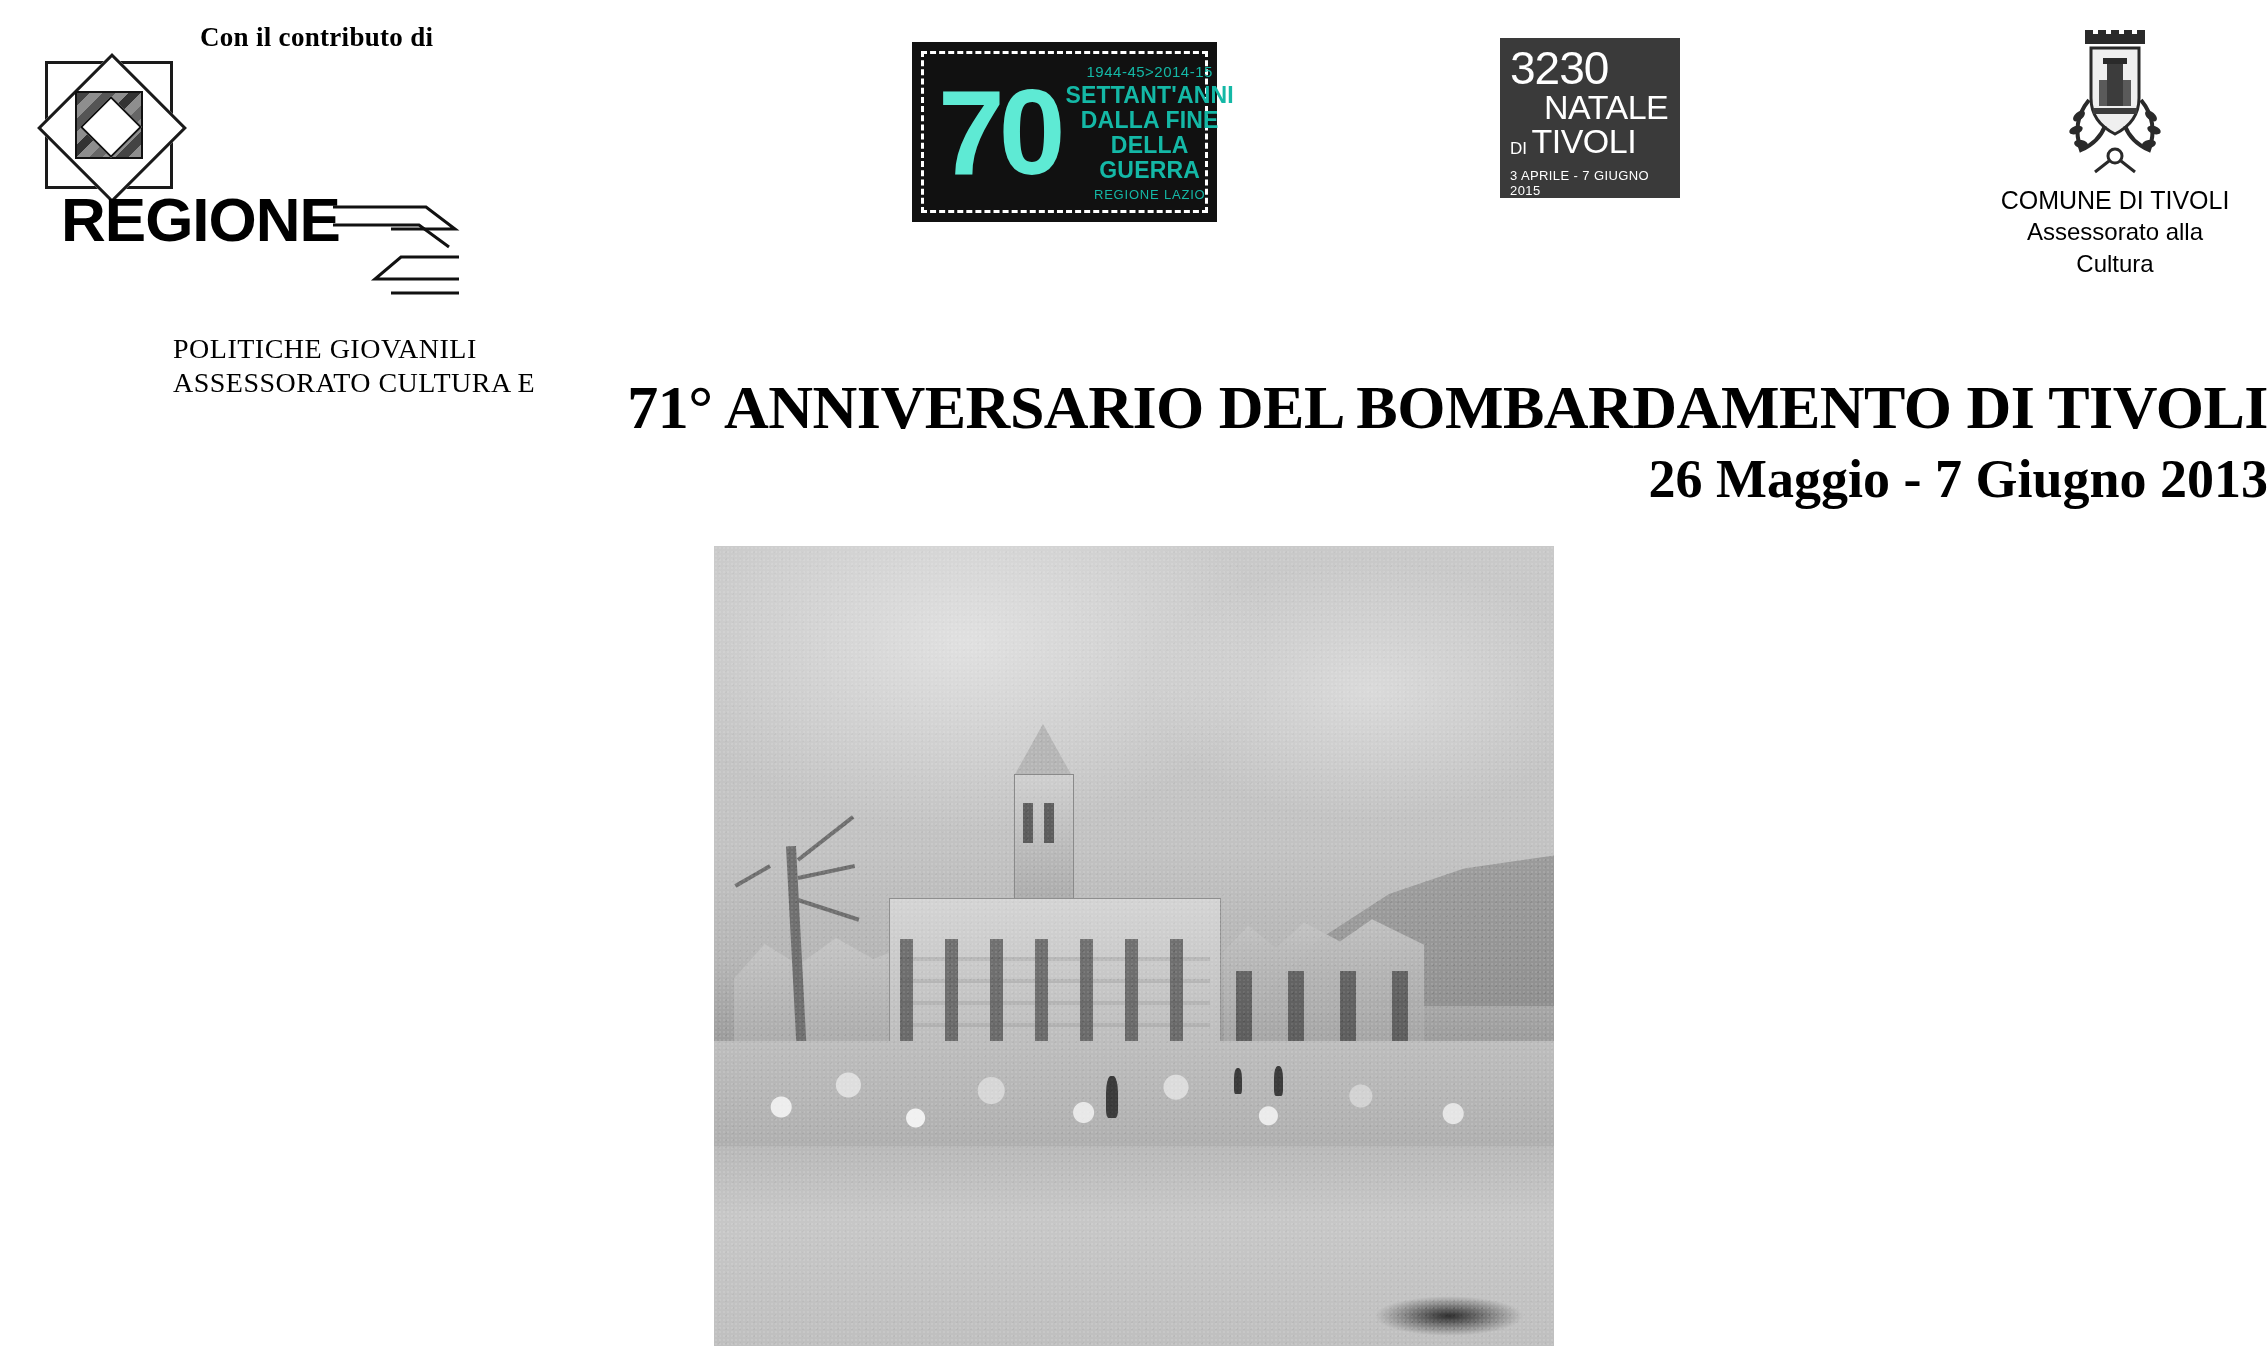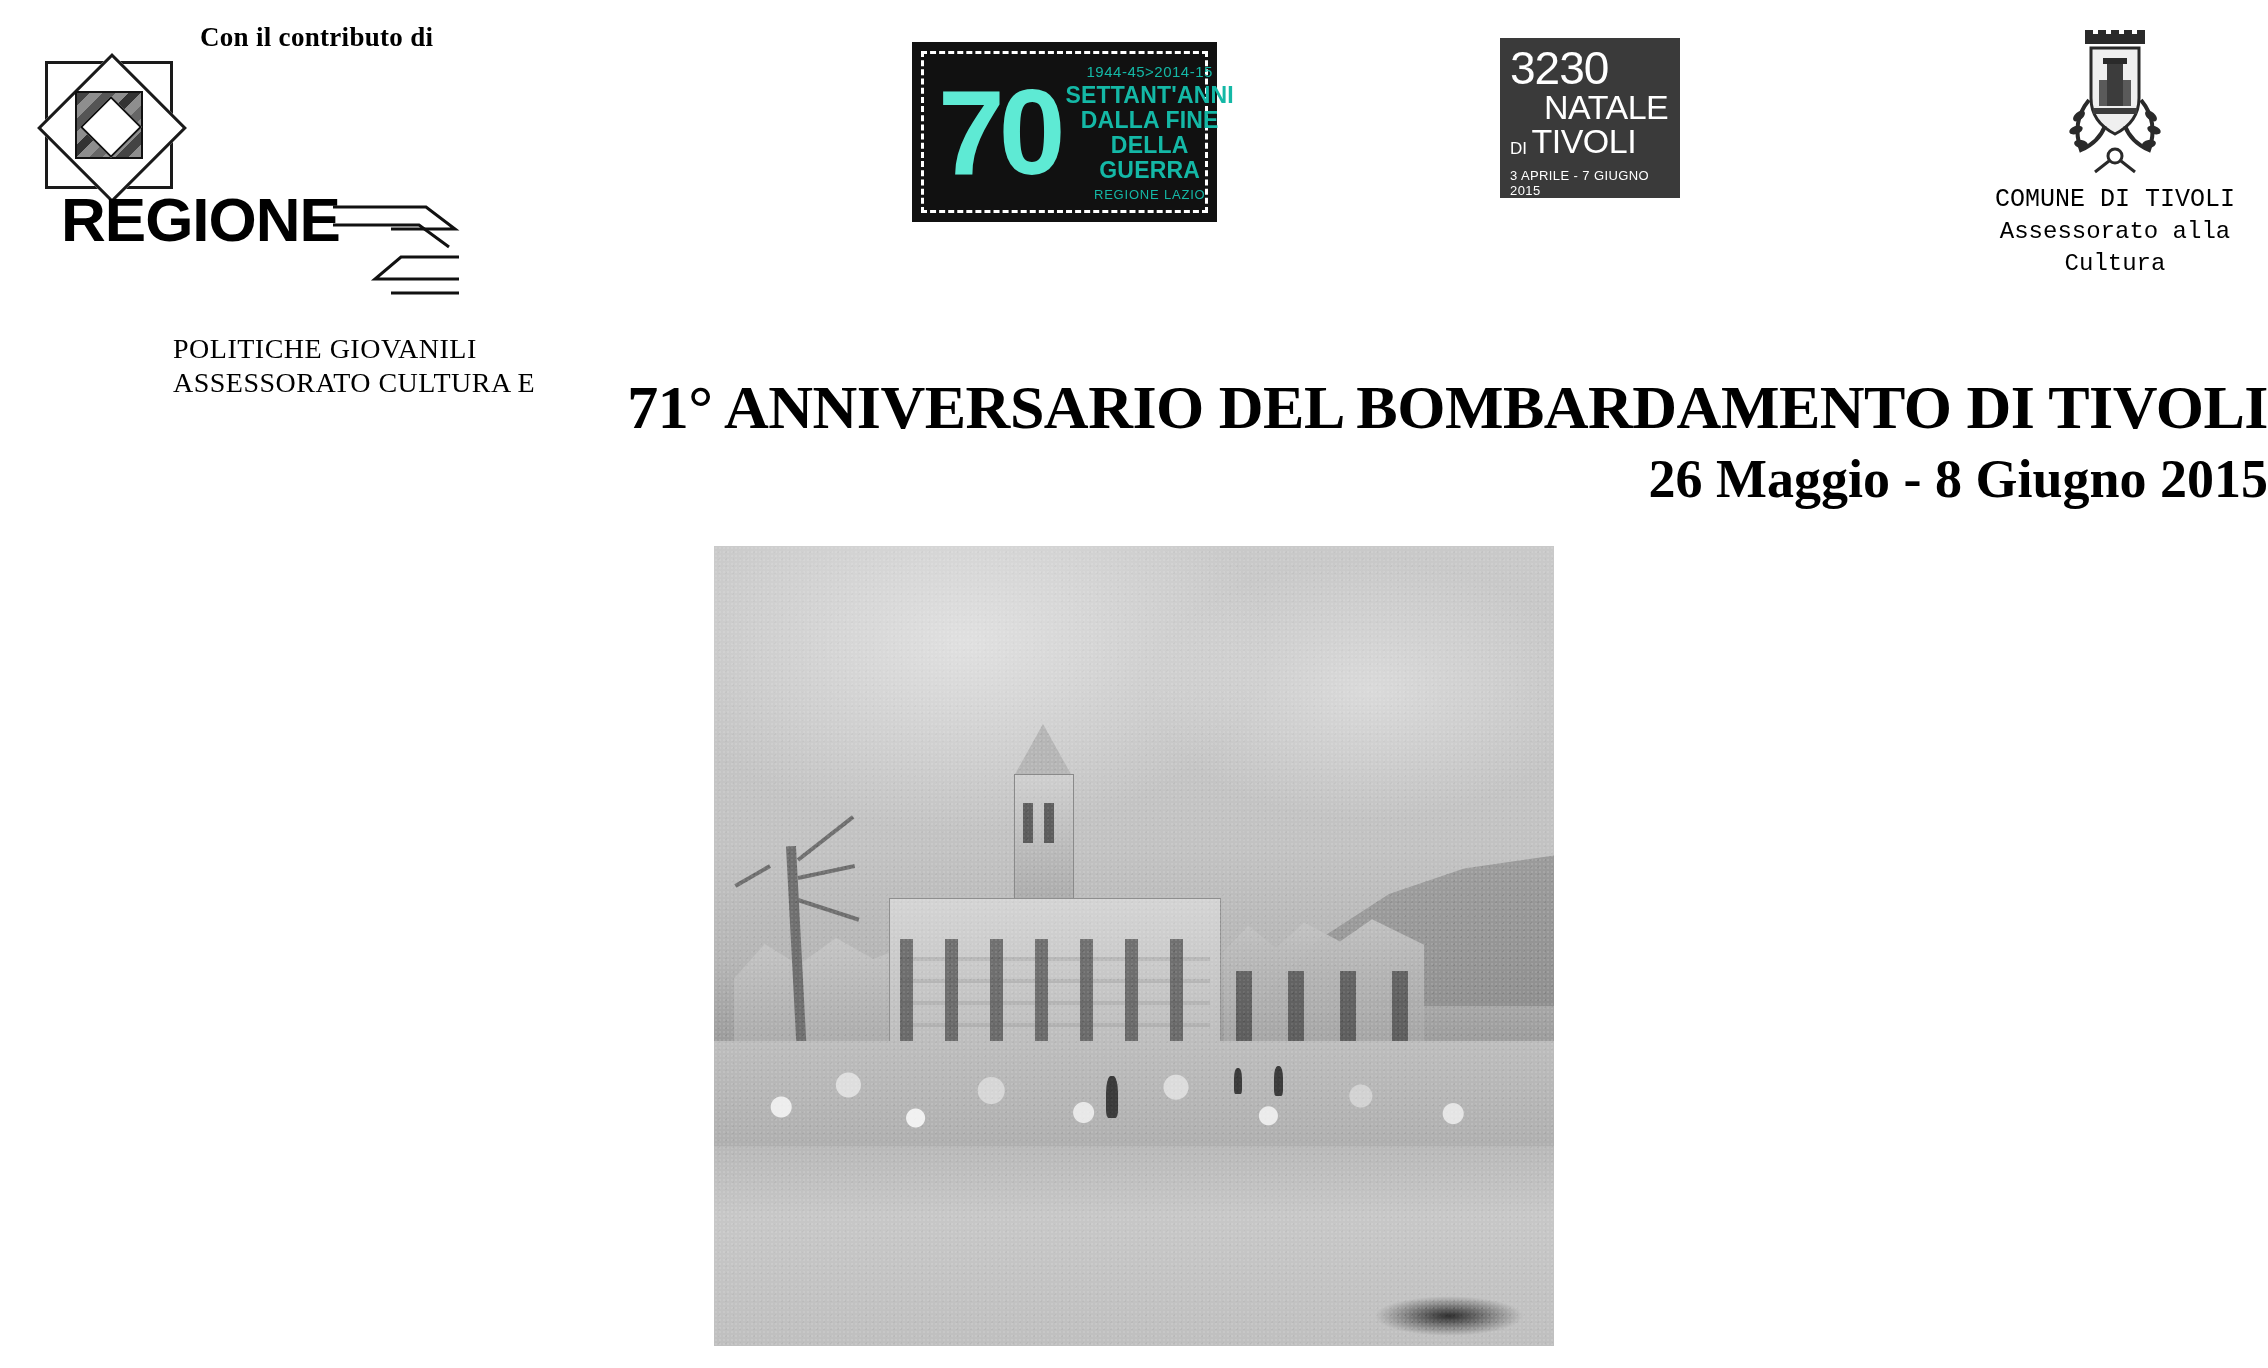--- a/index.html
+++ b/index.html
@@ -228,21 +228,21 @@
     width: 260px;
     text-align: center;
   }
   .crest {
     width: 120px;
     height: 150px;
     margin: 0 auto;
     position: relative;
   }
   .crest-caption {
-    font-family: Liberation Mono, monospace;
+    font-family: Liberation Sans, sans-serif;
     font-size: 25px;
     line-height: 32px;
     margin-top: 4px;
   }
   .crest-caption .sub {
     font-size: 24px;
   }
 
   
   .title-wrap {
@@ -535,21 +535,21 @@
     <div class="crest-caption">
       <div>COMUNE DI TIVOLI</div>
       <div class="sub">Assessorato alla Cultura</div>
     </div>
   </div>
 
 </div>
 
 <div class="title-wrap">
   <div class="main-title">71° ANNIVERSARIO DEL BOMBARDAMENTO DI TIVOLI</div>
-  <div class="sub-title">26 Maggio - 8 Giugno 2015</div>
+  <div class="sub-title">26 Maggio - 7 Giugno 2013</div>
 </div>
 
 <div class="photo-wrap">
   <div class="photo">
     <div class="hill"></div>
 
     <div class="ruin-left"></div>
 
     <div class="spire"></div>
     <div class="tower">

